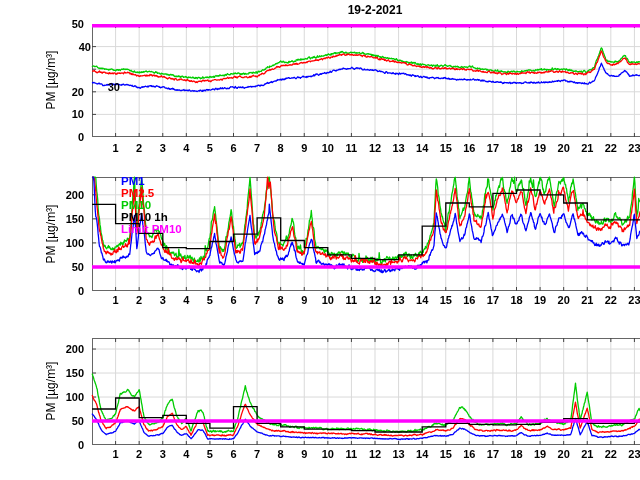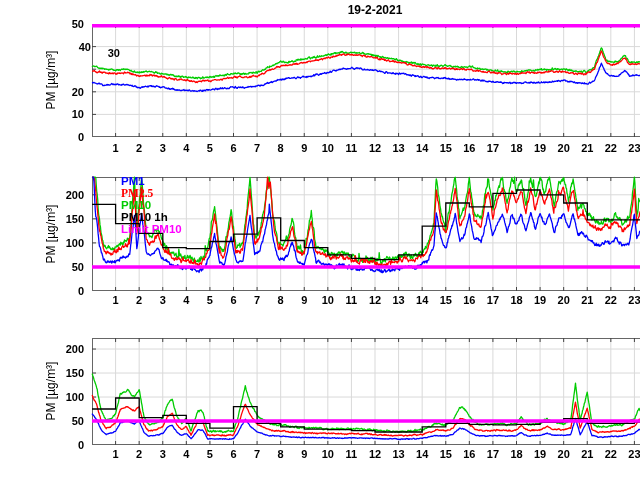--- a/index.html
+++ b/index.html
@@ -122,21 +122,21 @@
         <line x1="0" y1="1.7" x2="566" y2="1.7" stroke="#ff00ff" stroke-width="3.4"></line>
       </svg>
   </div>
   <div class="ylabel-anchor" style="left:15px;top:80px;">
       <span>PM [µg/m³]</span>
     </div>
   <div class="yticks" id="yt0" style="top:24px;height:113px;">
       <span style="top: 107px; left: 0px; width: 48px;">0</span>
       <span style="top: 84.4px; left: 0px; width: 48px;">10</span>
       <span style="top: 61.8px; left: 0px; width: 48px;">20</span>
-      <span style="top: 23px; left: 0px; width: 48px; padding-left: 36px;">30</span>
+      <span style="top: 57px; left: 0px; width: 48px; padding-left: 36px;">30</span>
       <span style="top: 16.6px; left: 7px; width: 48px;">40</span>
       <span style="top: -6px; left: 0px; width: 48px;">50</span>
     </div>
   <div class="xticks" id="xt0" style="top:142px;">
       <span style="left: 23.5833px;">1</span>
       <span style="left: 47.1667px;">2</span>
       <span style="left: 70.75px;">3</span>
       <span style="left: 94.3333px;">4</span>
       <span style="left: 117.917px;">5</span>
       <span style="left: 141.5px;">6</span>
@@ -282,21 +282,21 @@
       <span style="left: 424.5px;">18</span>
       <span style="left: 448.083px;">19</span>
       <span style="left: 471.667px;">20</span>
       <span style="left: 495.25px;">21</span>
       <span style="left: 518.833px;">22</span>
       <span style="left: 542.417px;">23</span>
       <span style="left: 566px;">24</span>
     </div>
   <div class="legend">
     <div style="color: rgb(0, 0, 255);">PM1</div>
-    <div style="color: rgb(255, 0, 0); font-family: Liberation Serif, serif;">PM2.5</div>
+    <div style="color: rgb(255, 0, 0);">PM2.5</div>
     <div style="color: rgb(0, 204, 0);">PM10</div>
     <div style="color: rgb(0, 0, 0);">PM10 1h</div>
     <div style="color: rgb(255, 0, 255);">Limit PM10</div>
   </div>
 
   <div class="panel-frame" style="top:338px;height:107px;">
     <svg id="svg2" width="566" height="107" viewBox="0 0 566 107">
         <line x1="23.583333333333332" y1="0" x2="23.583333333333332" y2="107" stroke="#d9d9d9" stroke-width="1"></line>
         <line x1="47.166666666666664" y1="0" x2="47.166666666666664" y2="107" stroke="#d9d9d9" stroke-width="1"></line>
         <line x1="70.75" y1="0" x2="70.75" y2="107" stroke="#d9d9d9" stroke-width="1"></line>

